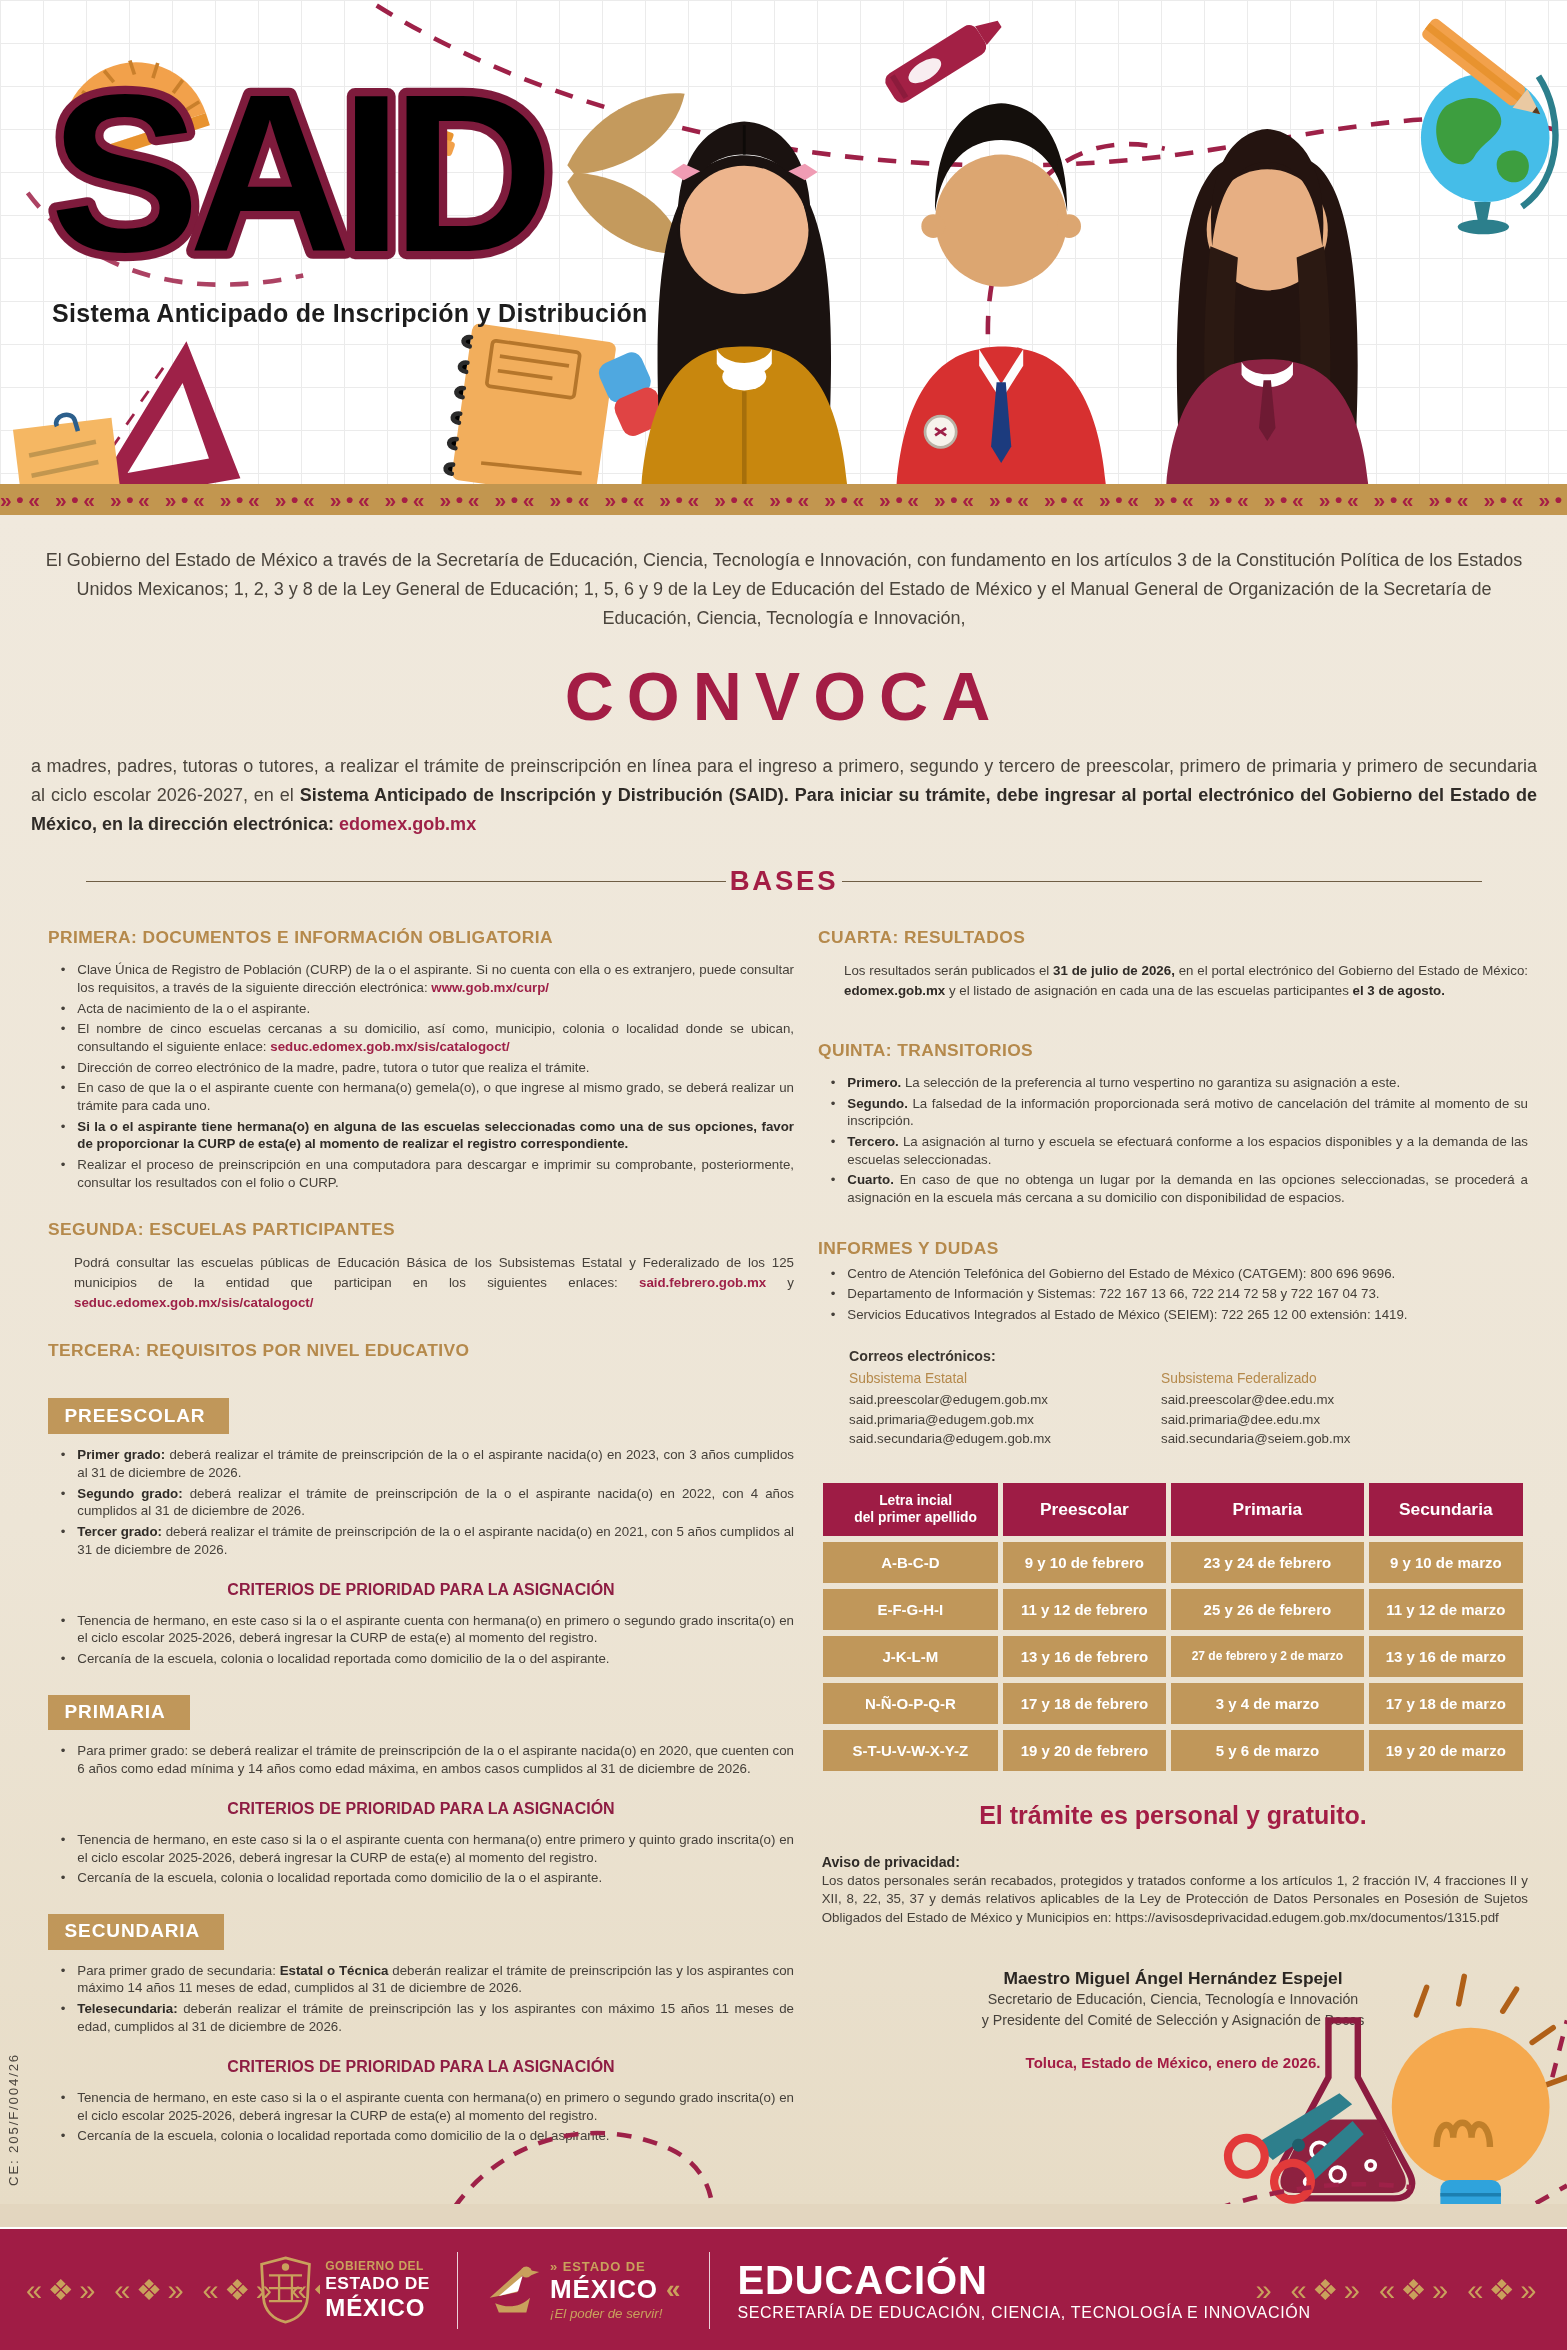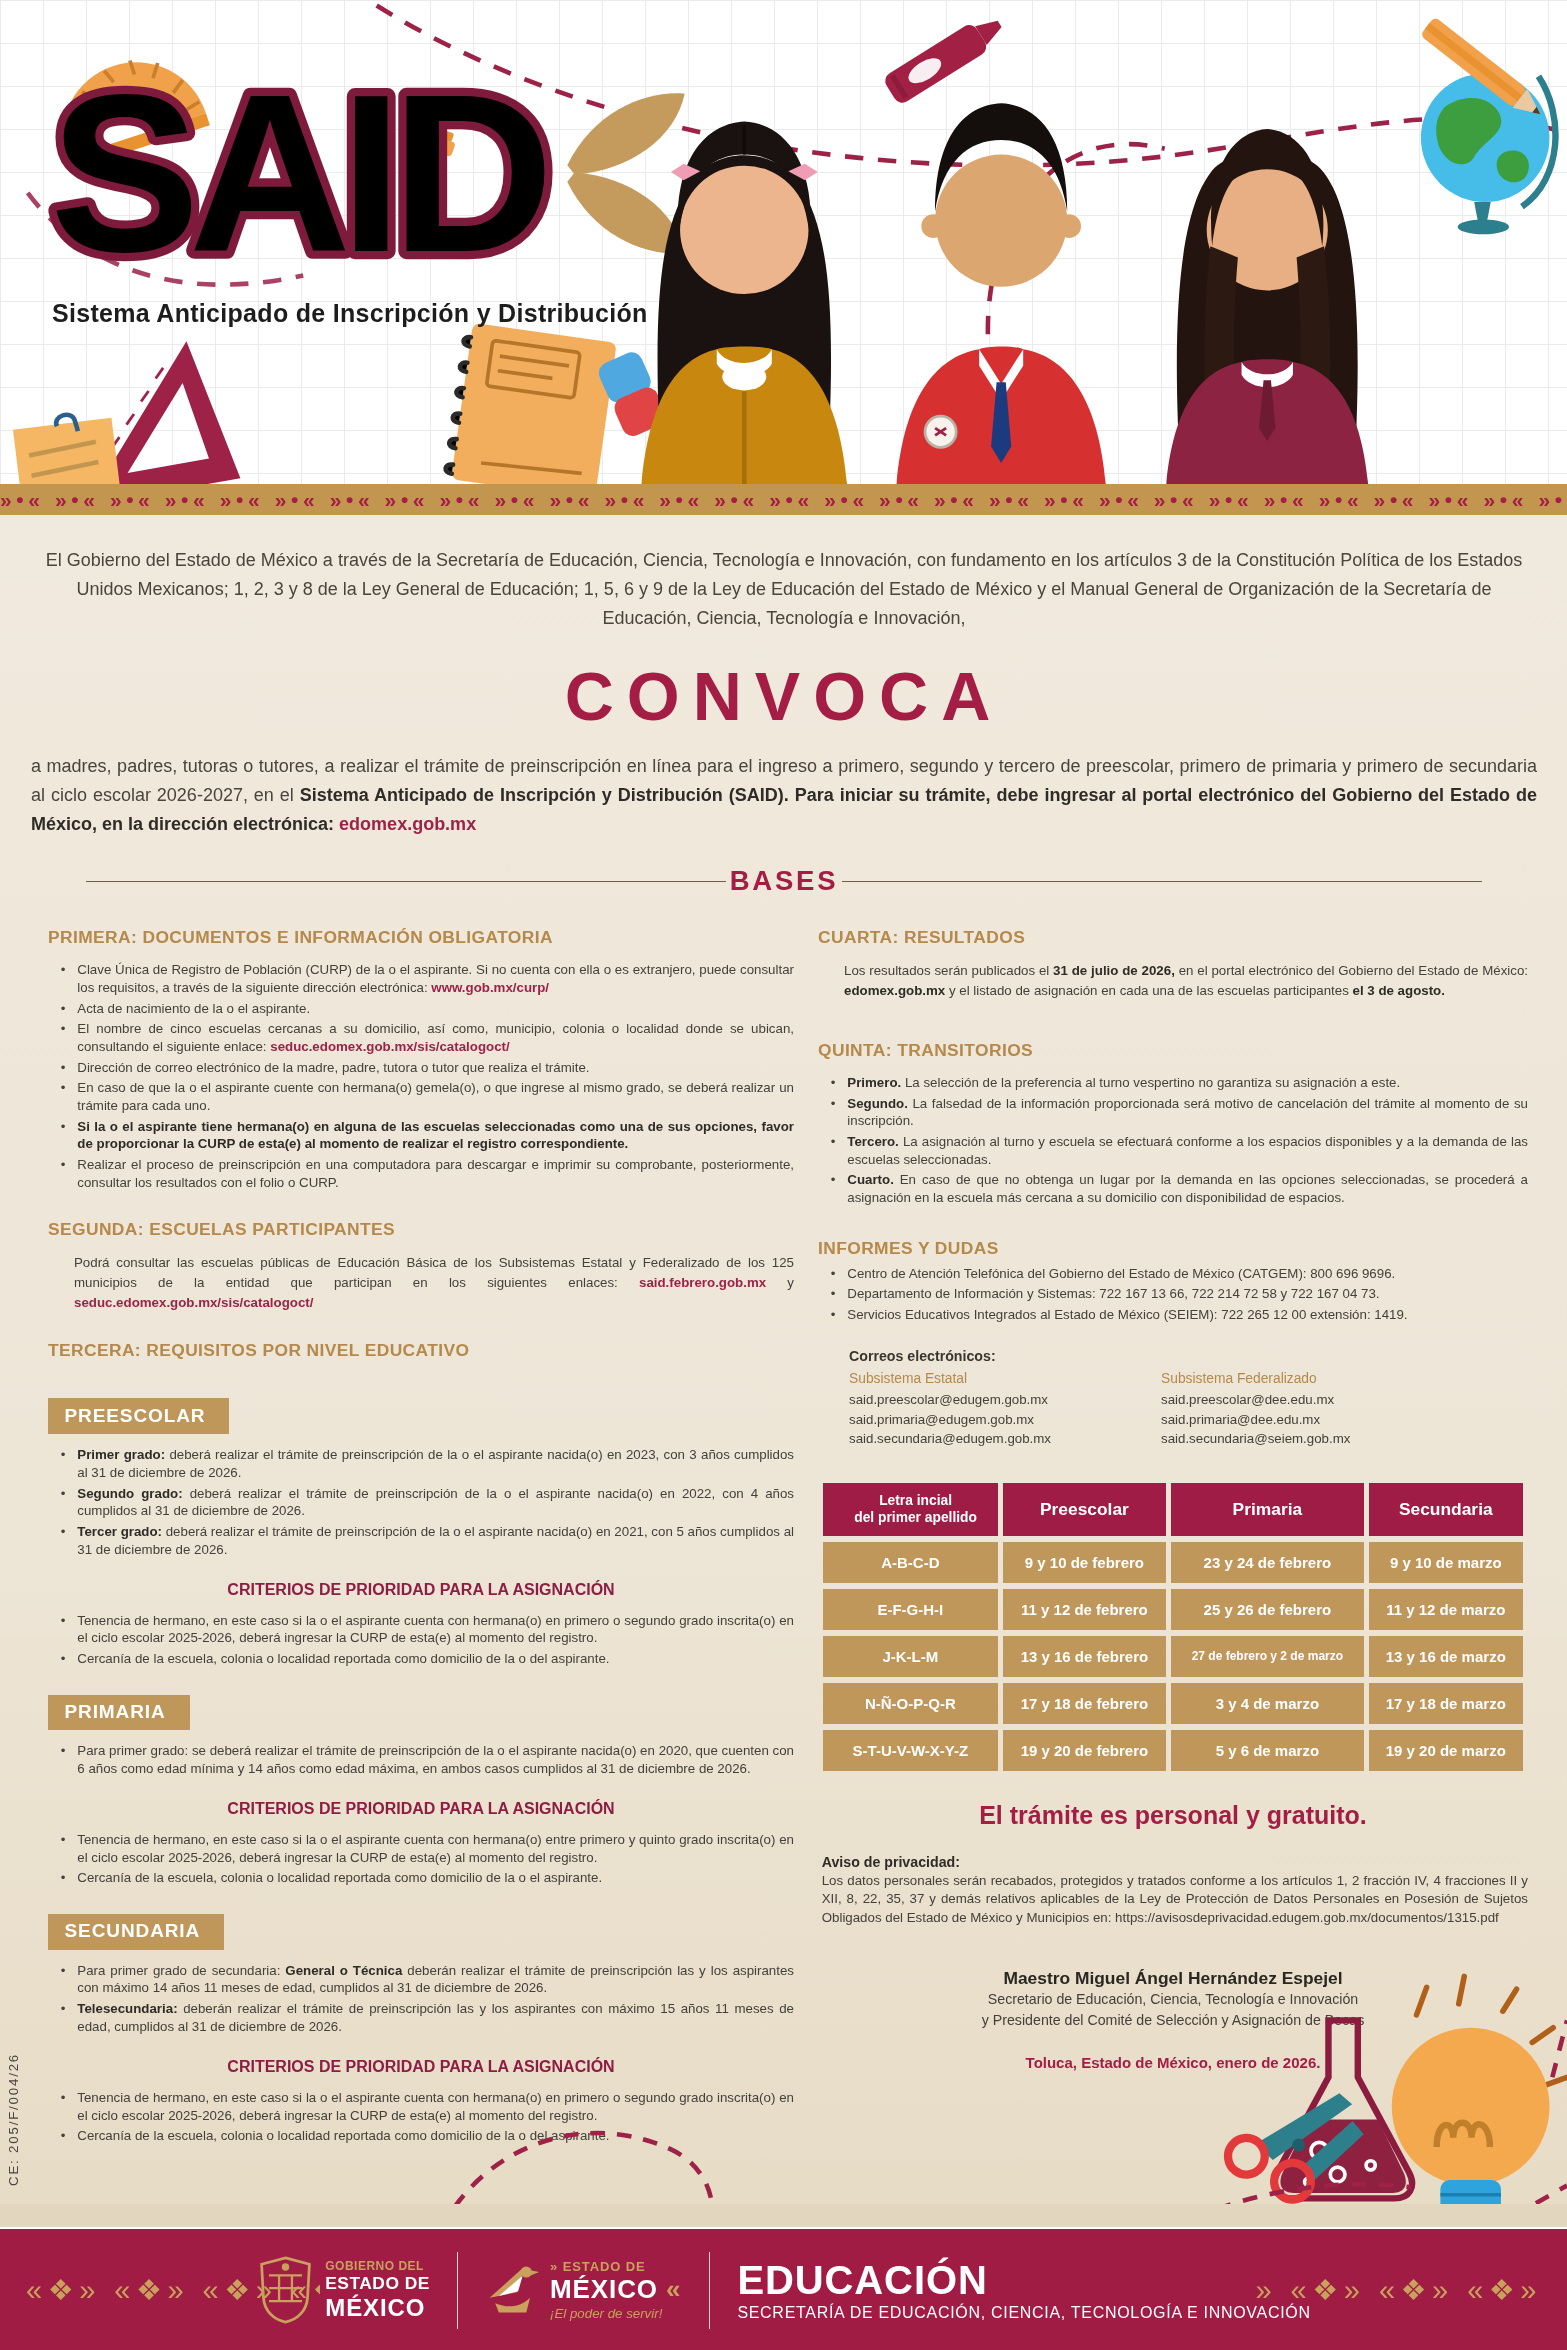--- a/index.html
+++ b/index.html
@@ -304,21 +304,21 @@
           <li><span>Para primer grado: se deberá realizar el trámite de preinscripción de la o el aspirante nacida(o) en 2020, que cuenten con 6 años como edad mínima y 14 años como edad máxima, en ambos casos cumplidos al 31 de diciembre de 2026.</span></li>
         </ul>
         <div class="crit">CRITERIOS DE PRIORIDAD PARA LA ASIGNACIÓN</div>
         <ul class="blist">
           <li><span>Tenencia de hermano, en este caso si la o el aspirante cuenta con hermana(o) entre primero y quinto grado inscrita(o) en el ciclo escolar 2025-2026, deberá ingresar la CURP de esta(e) al momento del registro.</span></li>
           <li><span>Cercanía de la escuela, colonia o localidad reportada como domicilio de la o el aspirante.</span></li>
         </ul>
 
         <div class="badge">SECUNDARIA</div>
         <ul class="blist">
-          <li><span>Para primer grado de secundaria: </span><span class="seg-bold">General o Técnica</span><span> deberán realizar el trámite de preinscripción las y los aspirantes con máximo 14 años 11 meses de edad, cumplidos al 31 de diciembre de 2026.</span></li>
+          <li><span>Para primer grado de secundaria: </span><span class="seg-bold">Estatal o Técnica</span><span> deberán realizar el trámite de preinscripción las y los aspirantes con máximo 14 años 11 meses de edad, cumplidos al 31 de diciembre de 2026.</span></li>
           <li><span class="seg-bold">Telesecundaria:</span><span> deberán realizar el trámite de preinscripción las y los aspirantes con máximo 15 años 11 meses de edad, cumplidos al 31 de diciembre de 2026.</span></li>
         </ul>
         <div class="crit">CRITERIOS DE PRIORIDAD PARA LA ASIGNACIÓN</div>
         <ul class="blist">
           <li><span>Tenencia de hermano, en este caso si la o el aspirante cuenta con hermana(o) en primero o segundo grado inscrita(o) en el ciclo escolar 2025-2026, deberá ingresar la CURP de esta(e) al momento del registro.</span></li>
           <li><span>Cercanía de la escuela, colonia o localidad reportada como domicilio de la o del aspirante.</span></li>
         </ul>
       </div>
 
       <div class="col-r">

